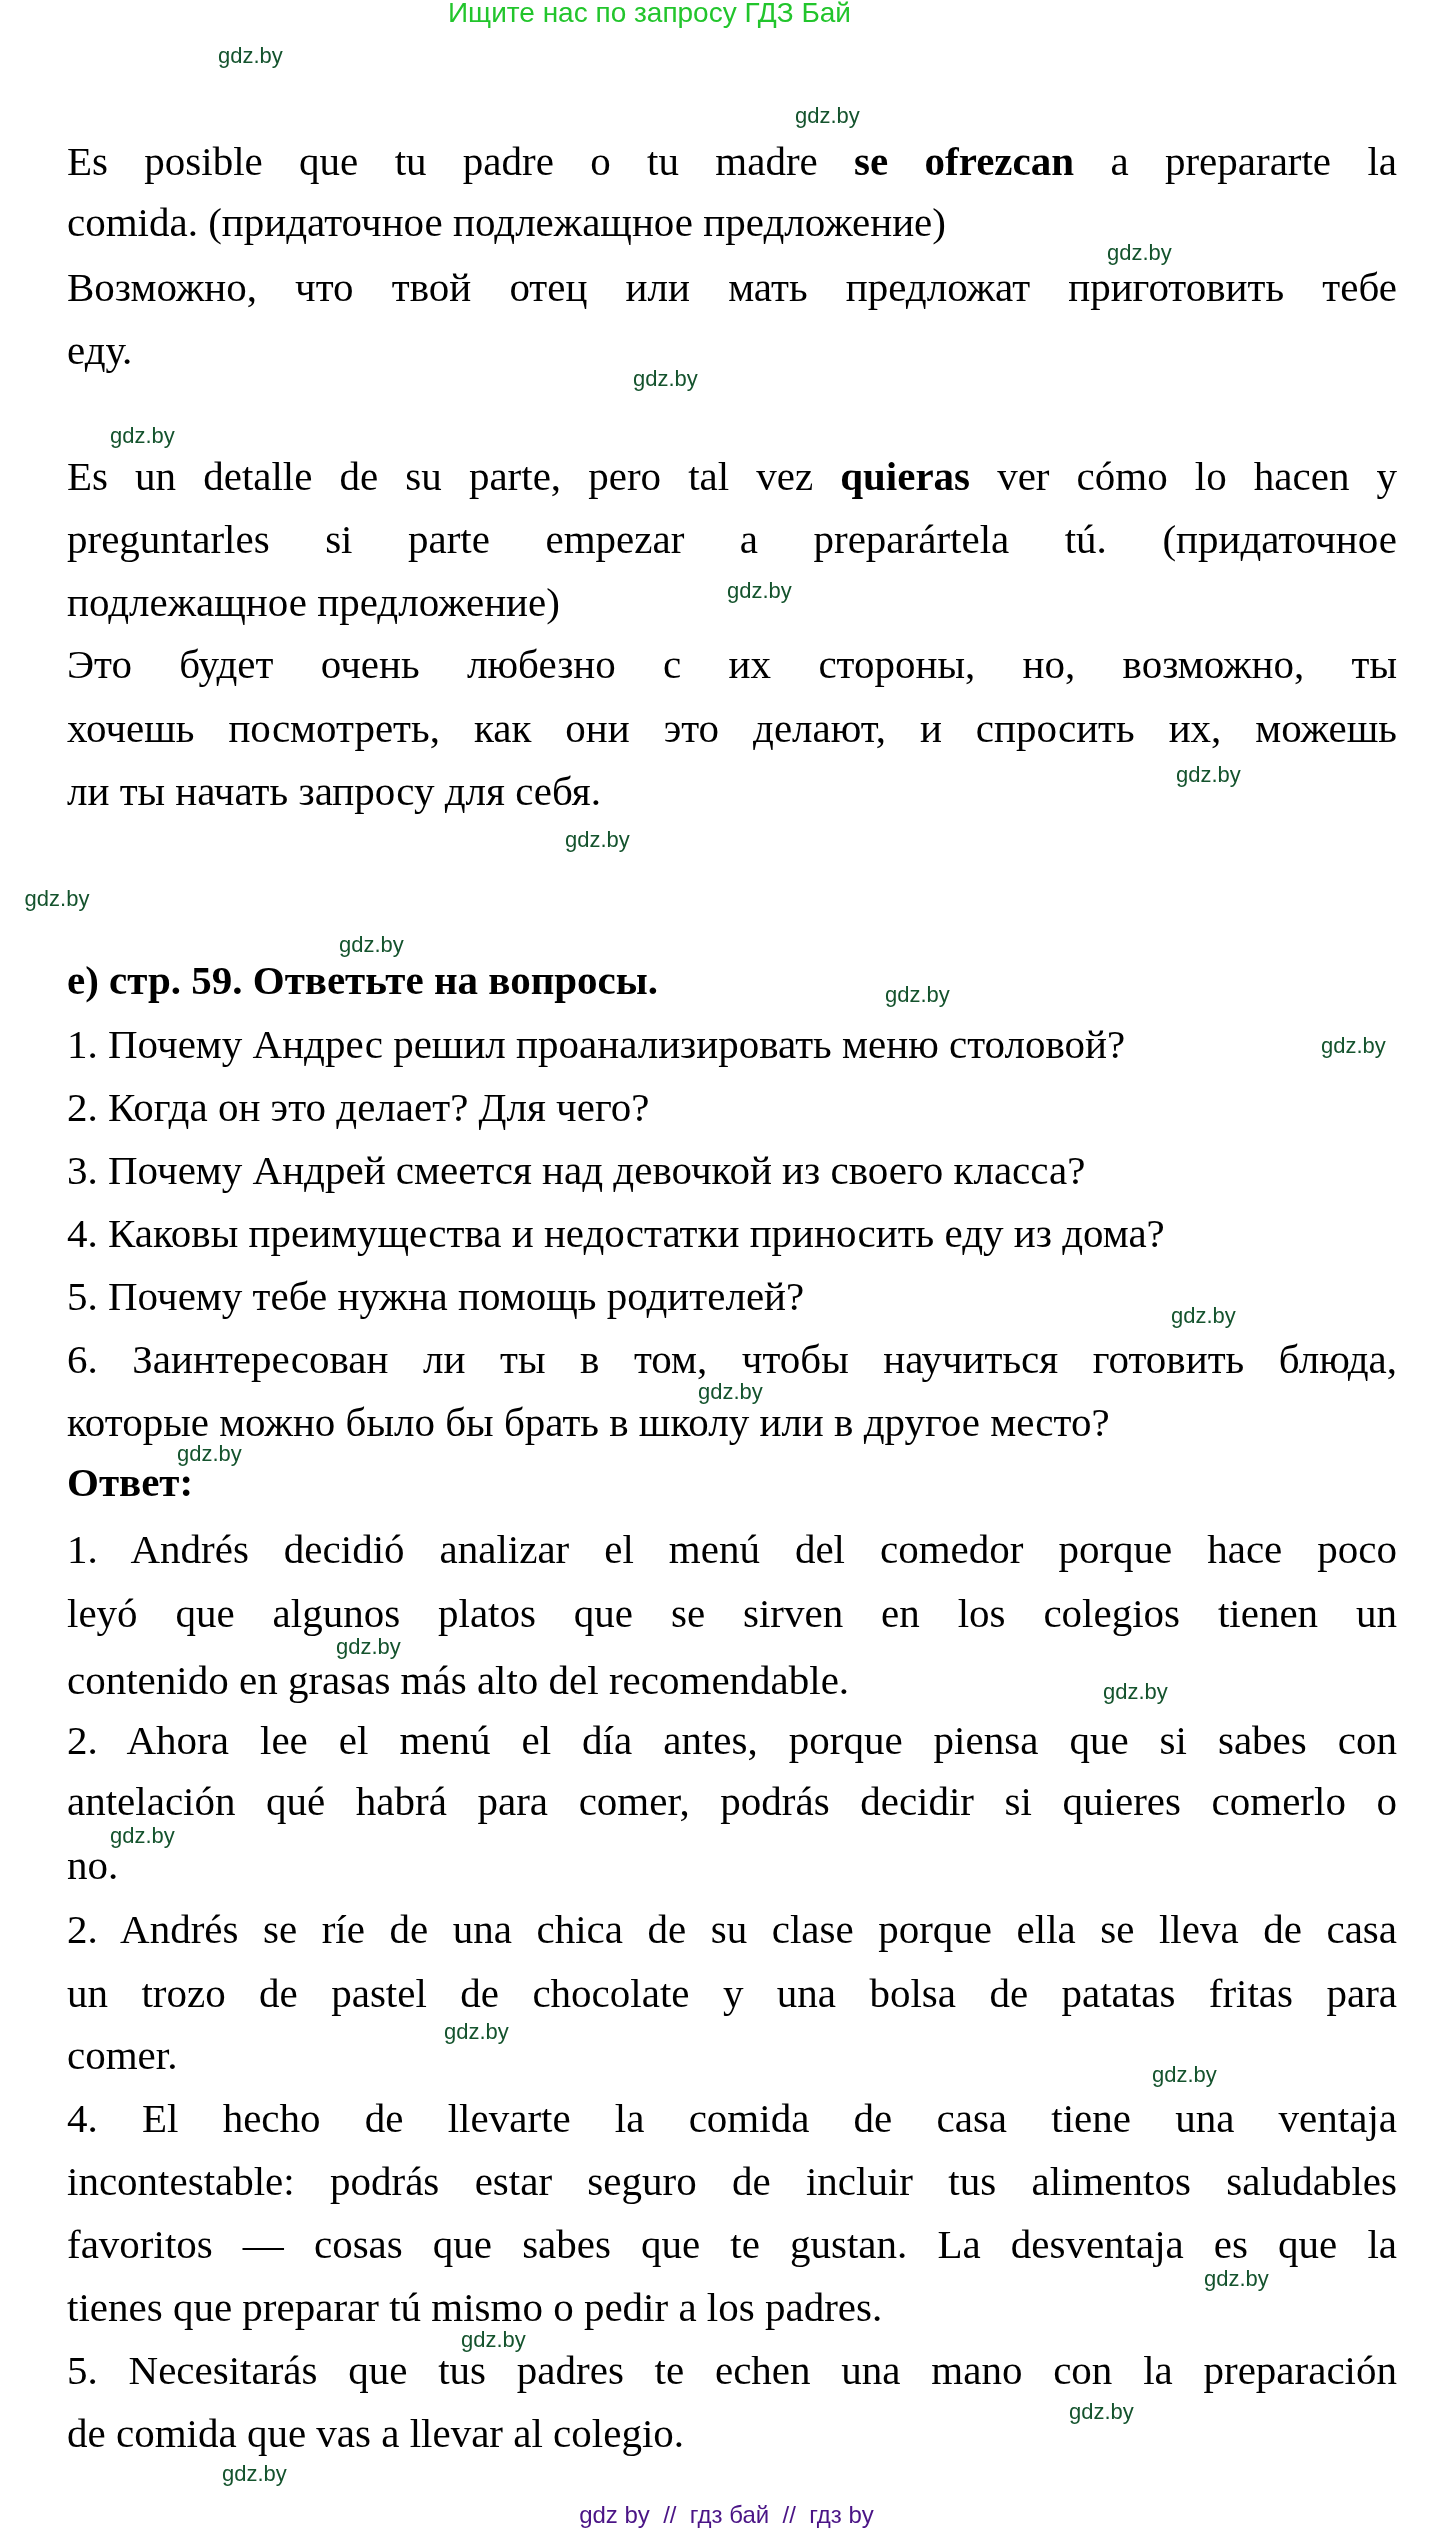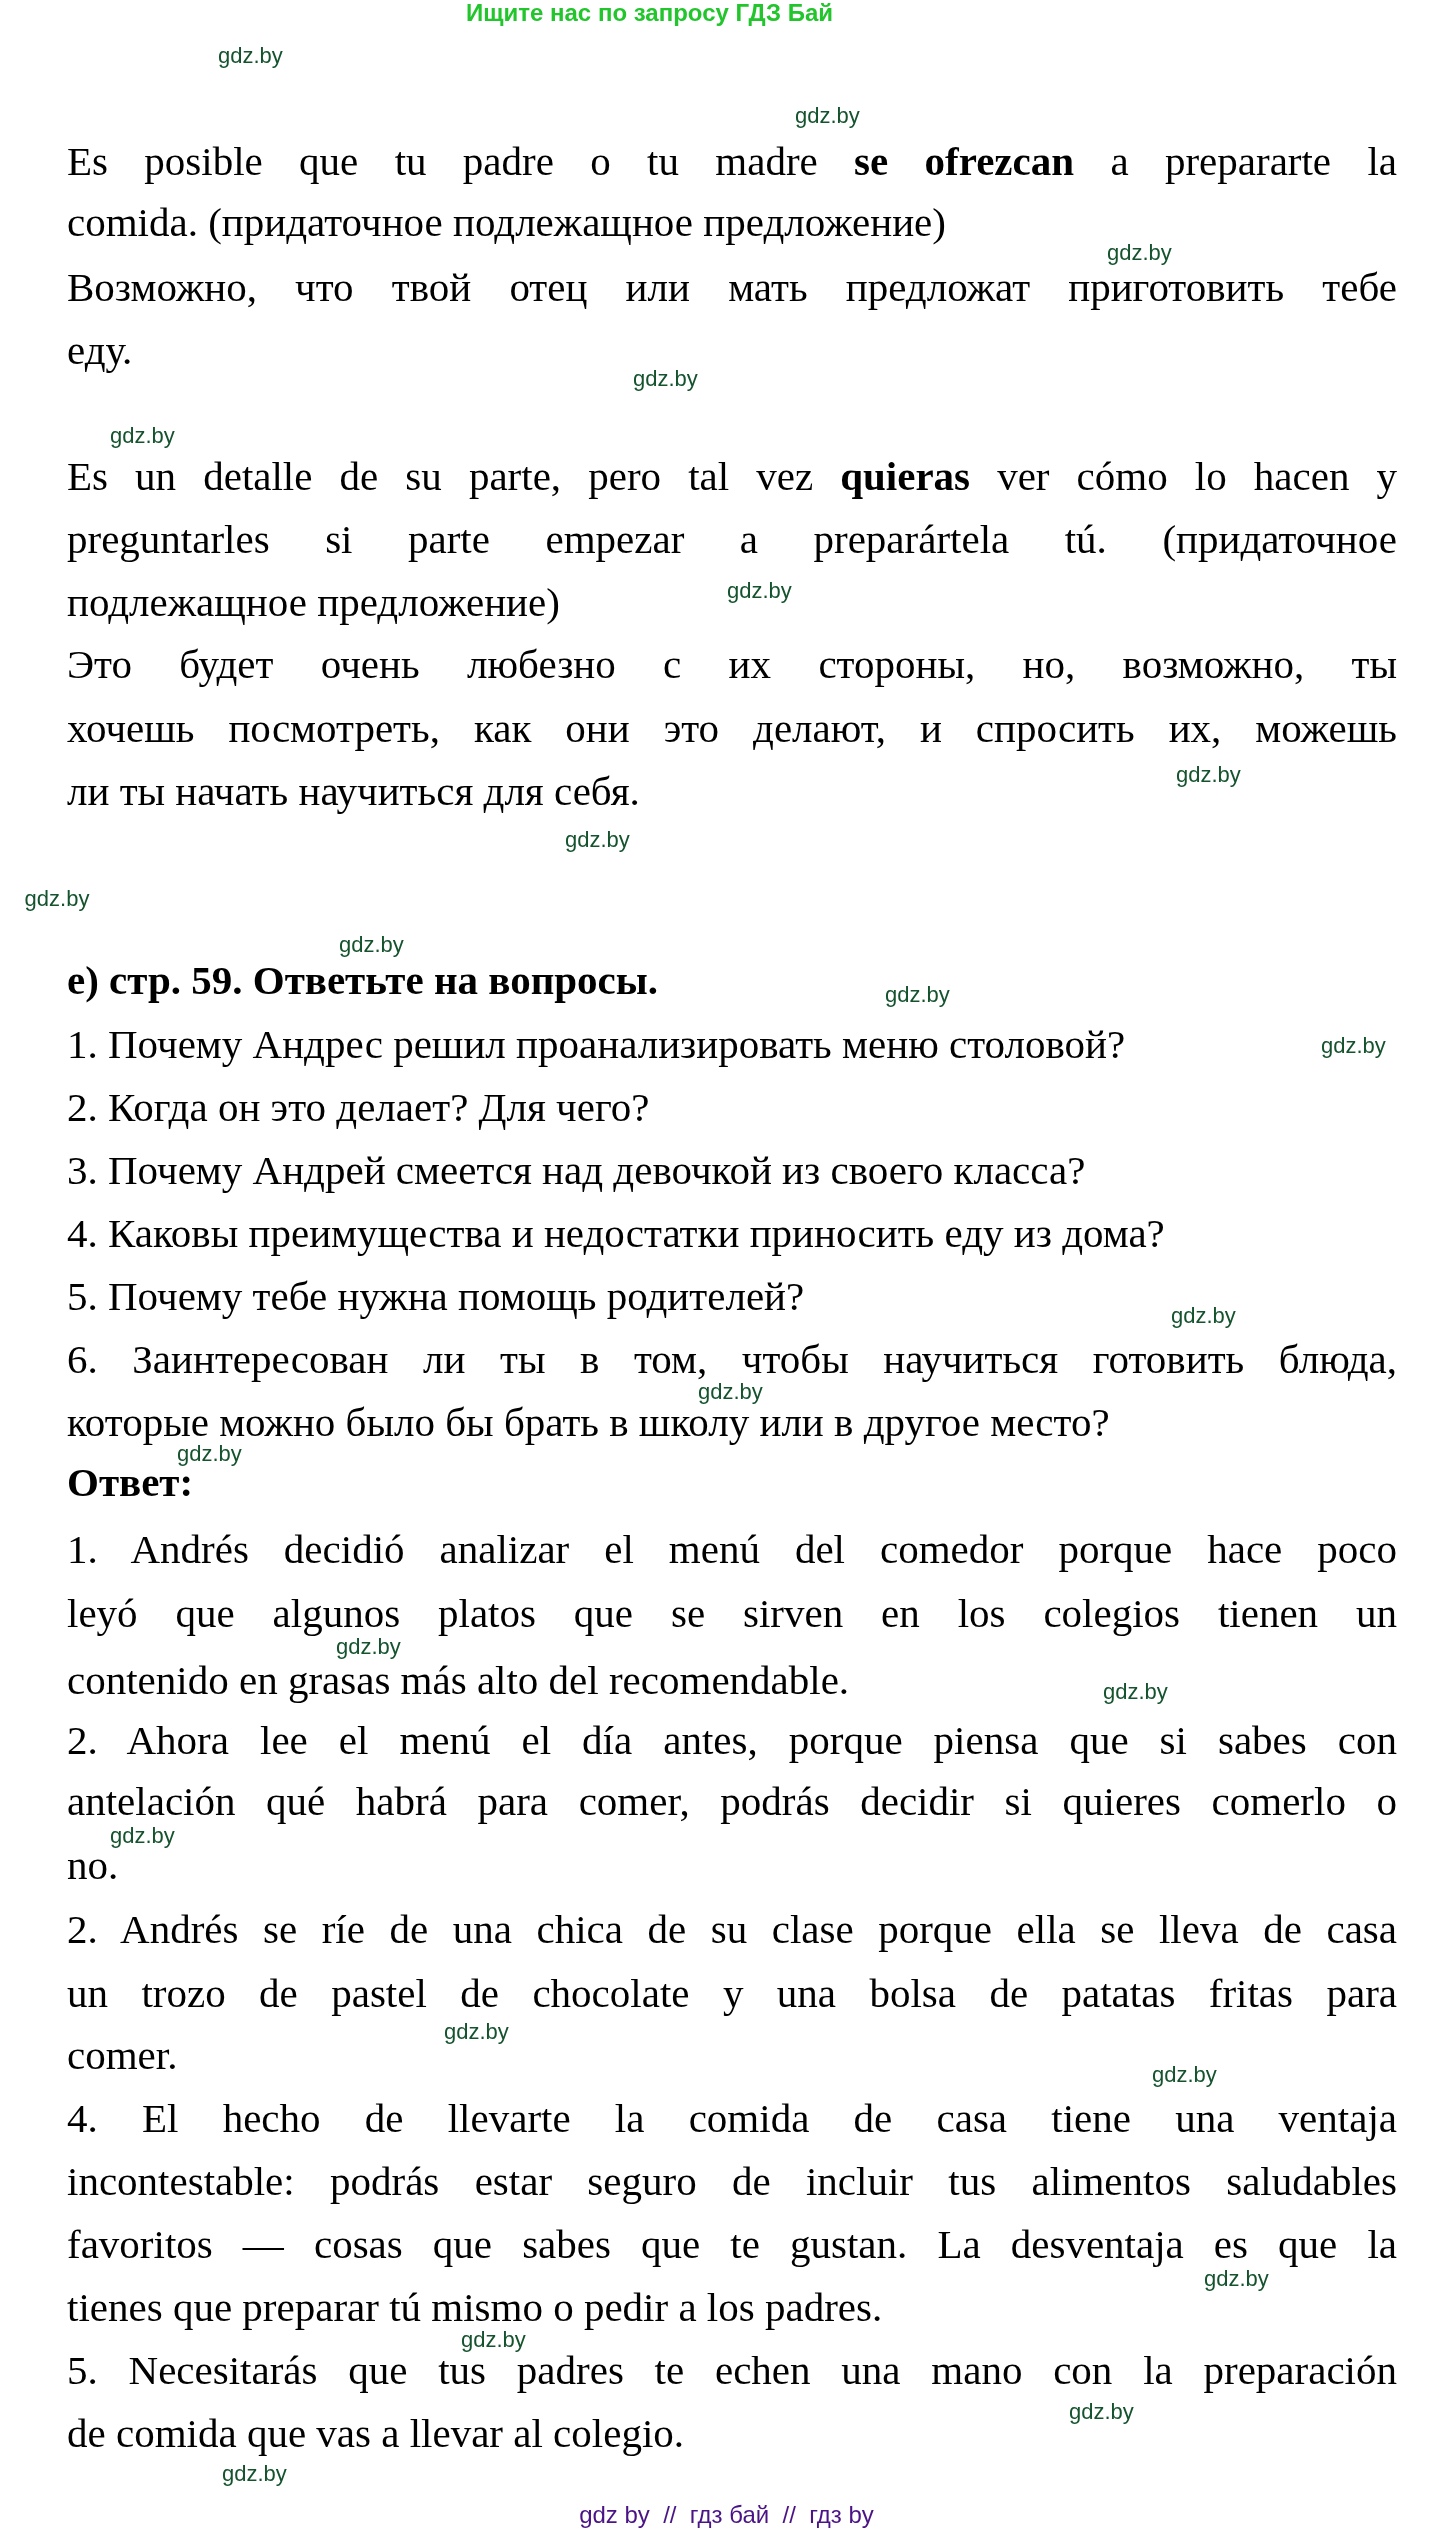--- a/index.html
+++ b/index.html
@@ -1,18 +1,18 @@
 <!DOCTYPE html>
 <html style="font-size:13px"><head>
 <meta charset="utf-8">
 <style>
   html, body { margin:0; padding:0; background:#ffffff; }
   body { width:1453px; height:2538px; position:relative; overflow:hidden; }
   .hdr { position:absolute; left:0; width:1299px; top:0; height:28px; text-align:center;
-         font-family:"Liberation Sans", sans-serif; font-size:24px; line-height:26px; color:#22c52c;font-weight:bold; }
+         font-family:"Liberation Sans", sans-serif; font-size:28px; line-height:26px; color:#22c52c; }
   .ftr { position:absolute; left:0; width:1453px; top:2500px; height:33px; text-align:center;
          font-family:"Liberation Sans", sans-serif; font-size:24px; line-height:29.6px; color:#4a1486; white-space:pre; }
   .ln { position:absolute; left:67px; width:1330px; height:49px; line-height:49px;
         font-family:"Liberation Serif", serif; font-size:41px; color:#000; white-space:nowrap;
         transform:scaleX(1); }
   .j { text-align:justify; text-align-last:justify; white-space:normal; overflow:hidden; }
   .b { font-weight:bold; }
   .wm { position:absolute; font-family:"Liberation Sans", sans-serif; font-size:22px; line-height:24.6px;
         color:#14532d; white-space:nowrap; }
 </style>
@@ -53,21 +53,21 @@
 <div class="ln j" style="top:263px">Возможно, что твой отец или мать предложат приготовить тебе</div>
 <div class="ln" style="top:326px">еду.</div>
 
 <div class="ln j" style="top:452px">
   <span>Es un detalle de su parte, pero tal vez </span><span class="b">quieras</span><span> ver cómo lo hacen y</span>
 </div>
 <div class="ln j" style="top:515px">preguntarles si parte empezar a preparártela tú. (придаточное</div>
 <div class="ln" style="top:578px">подлежащное предложение)</div>
 <div class="ln j" style="top:640px">Это будет очень любезно с их стороны, но, возможно, ты</div>
 <div class="ln j" style="top:704px">хочешь посмотреть, как они это делают, и спросить их, можешь</div>
-<div class="ln" style="top:767px">ли ты начать научиться для себя.</div>
+<div class="ln" style="top:767px">ли ты начать запросу для себя.</div>
 
 <div class="ln b" style="top:956px">е) стр. 59. Ответьте на вопросы.</div>
 
 <div class="ln" style="top:1020px">1. Почему Андрес решил проанализировать меню столовой?</div>
 <div class="ln" style="top:1083px">2. Когда он это делает? Для чего?</div>
 <div class="ln" style="top:1146px">3. Почему Андрей смеется над девочкой из своего класса?</div>
 <div class="ln" style="top:1209px">4. Каковы преимущества и недостатки приносить еду из дома?</div>
 <div class="ln" style="top:1272px">5. Почему тебе нужна помощь  родителей?</div>
 <div class="ln j" style="top:1335px">6. Заинтересован ли ты в том, чтобы научиться готовить блюда,</div>
 <div class="ln" style="top:1398px">которые можно было бы брать в школу или в другое место?</div>

